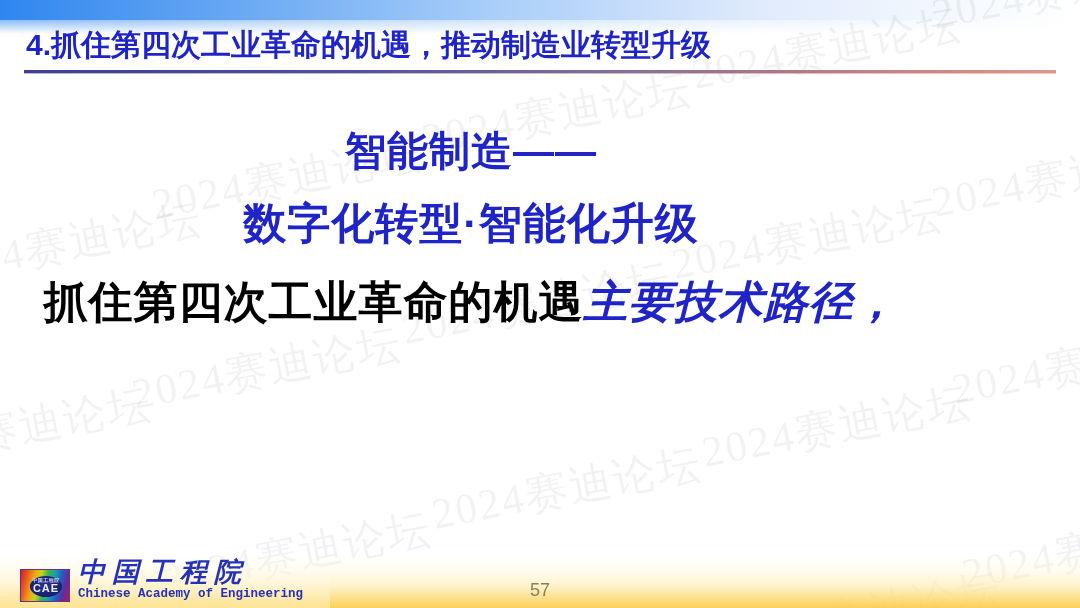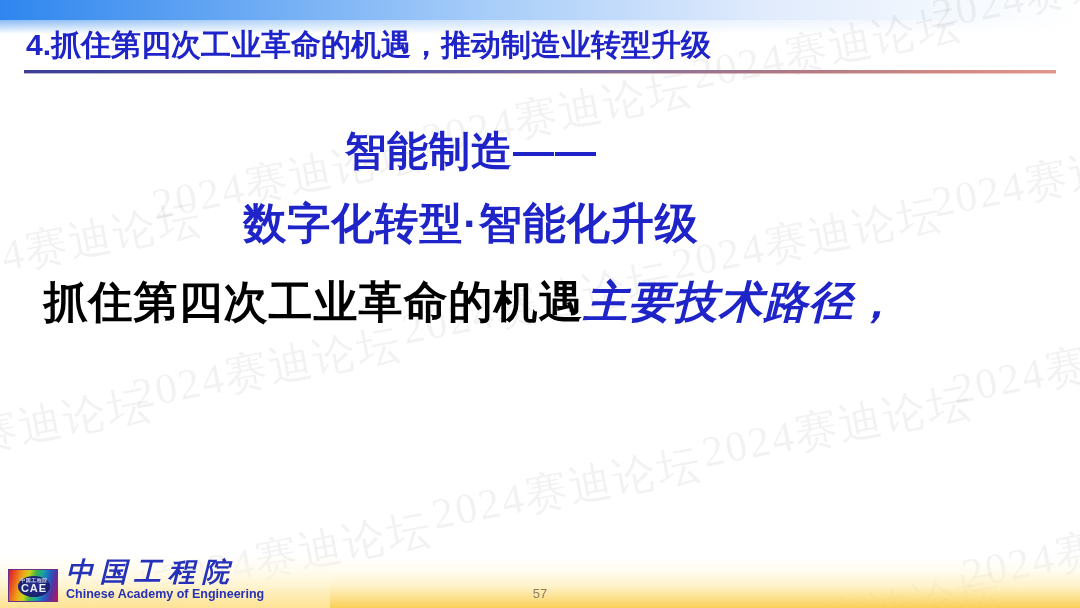--- a/index.html
+++ b/index.html
@@ -160,21 +160,21 @@
     height: 52px;
     background: linear-gradient(to bottom,
       rgba(255,255,255,0) 0%,
       rgba(255,250,232,0.30) 45%,
       rgba(255,243,200,0.55) 100%);
     z-index: 3;
   }
 
   .logo-wrap {
     position: absolute;
-    left: 8px; bottom: 6px;
+    left: 20px; bottom: 6px;
     display: flex;
     align-items: flex-end;
     z-index: 6;
   }
   .logo-emblem {
     width: 50px;
     height: 33px;
     background:
       radial-gradient(ellipse 62% 78% at 50% 50%,
         rgba(255,255,255,0.0) 34%,
@@ -235,36 +235,36 @@
     font-family: "Liberation Serif", serif;
     font-size: 27px;
     font-weight: bold;
     font-style: italic;
     color: #2431b8;
     letter-spacing: 7px;
     line-height: 30px;
     white-space: nowrap;
   }
   .logo-en {
-    font-family: Liberation Sans, sans-serif;
+    font-family: Liberation Mono, monospace;
     font-size: 12.5px;
     font-weight: bold;
     color: #2431b8;
     letter-spacing: 0px;
     line-height: 15px;
     white-space: nowrap;
   }
 
   .page-no {
     position: absolute;
     left: 0; bottom: 7px;
     width: 1080px;
     text-align: center;
     font-family: "Liberation Sans", sans-serif;
-    font-size: 13px;
+    font-size: 18px;
     color: #8a7f63;
     z-index: 6;
   }
 </style>
 </head>
 <body>
 
 <div id="slide">
 
   <div class="top-band"></div>

